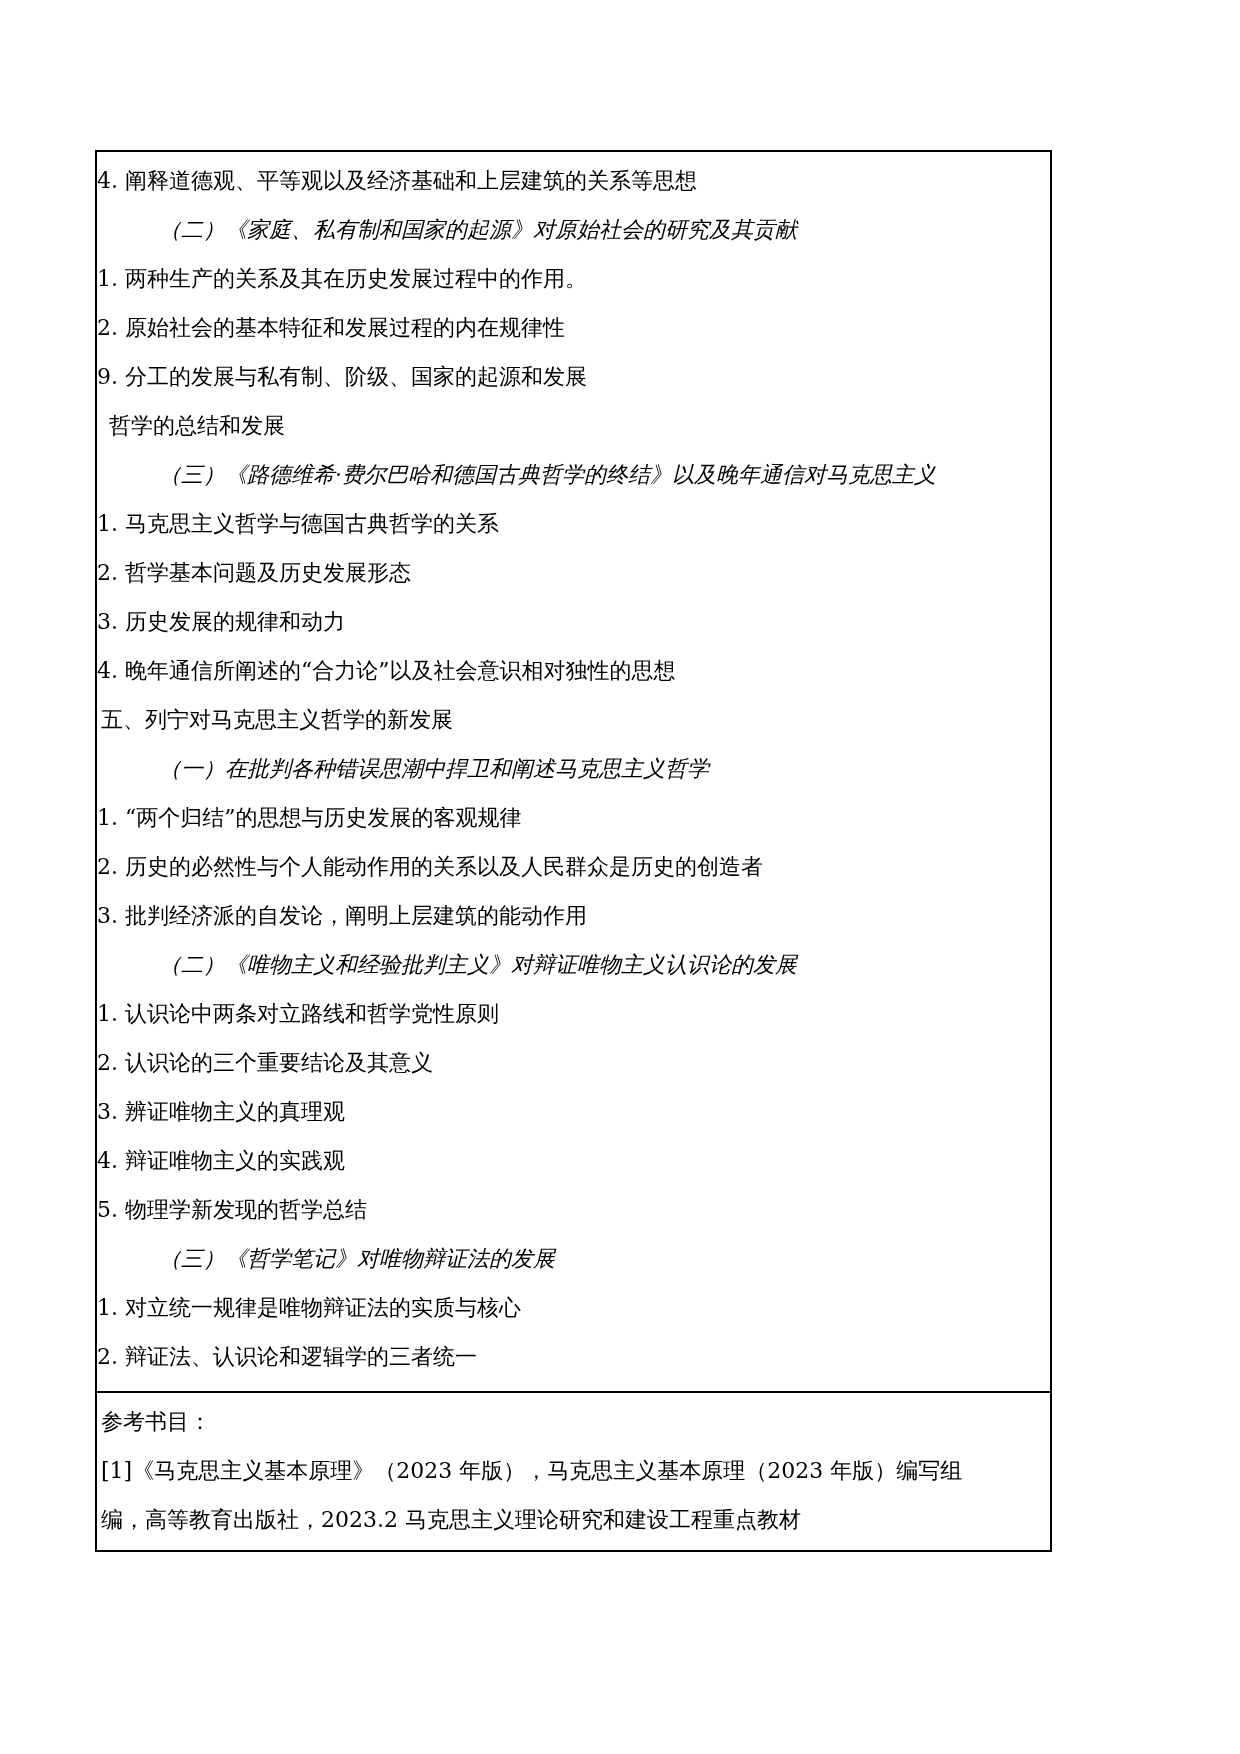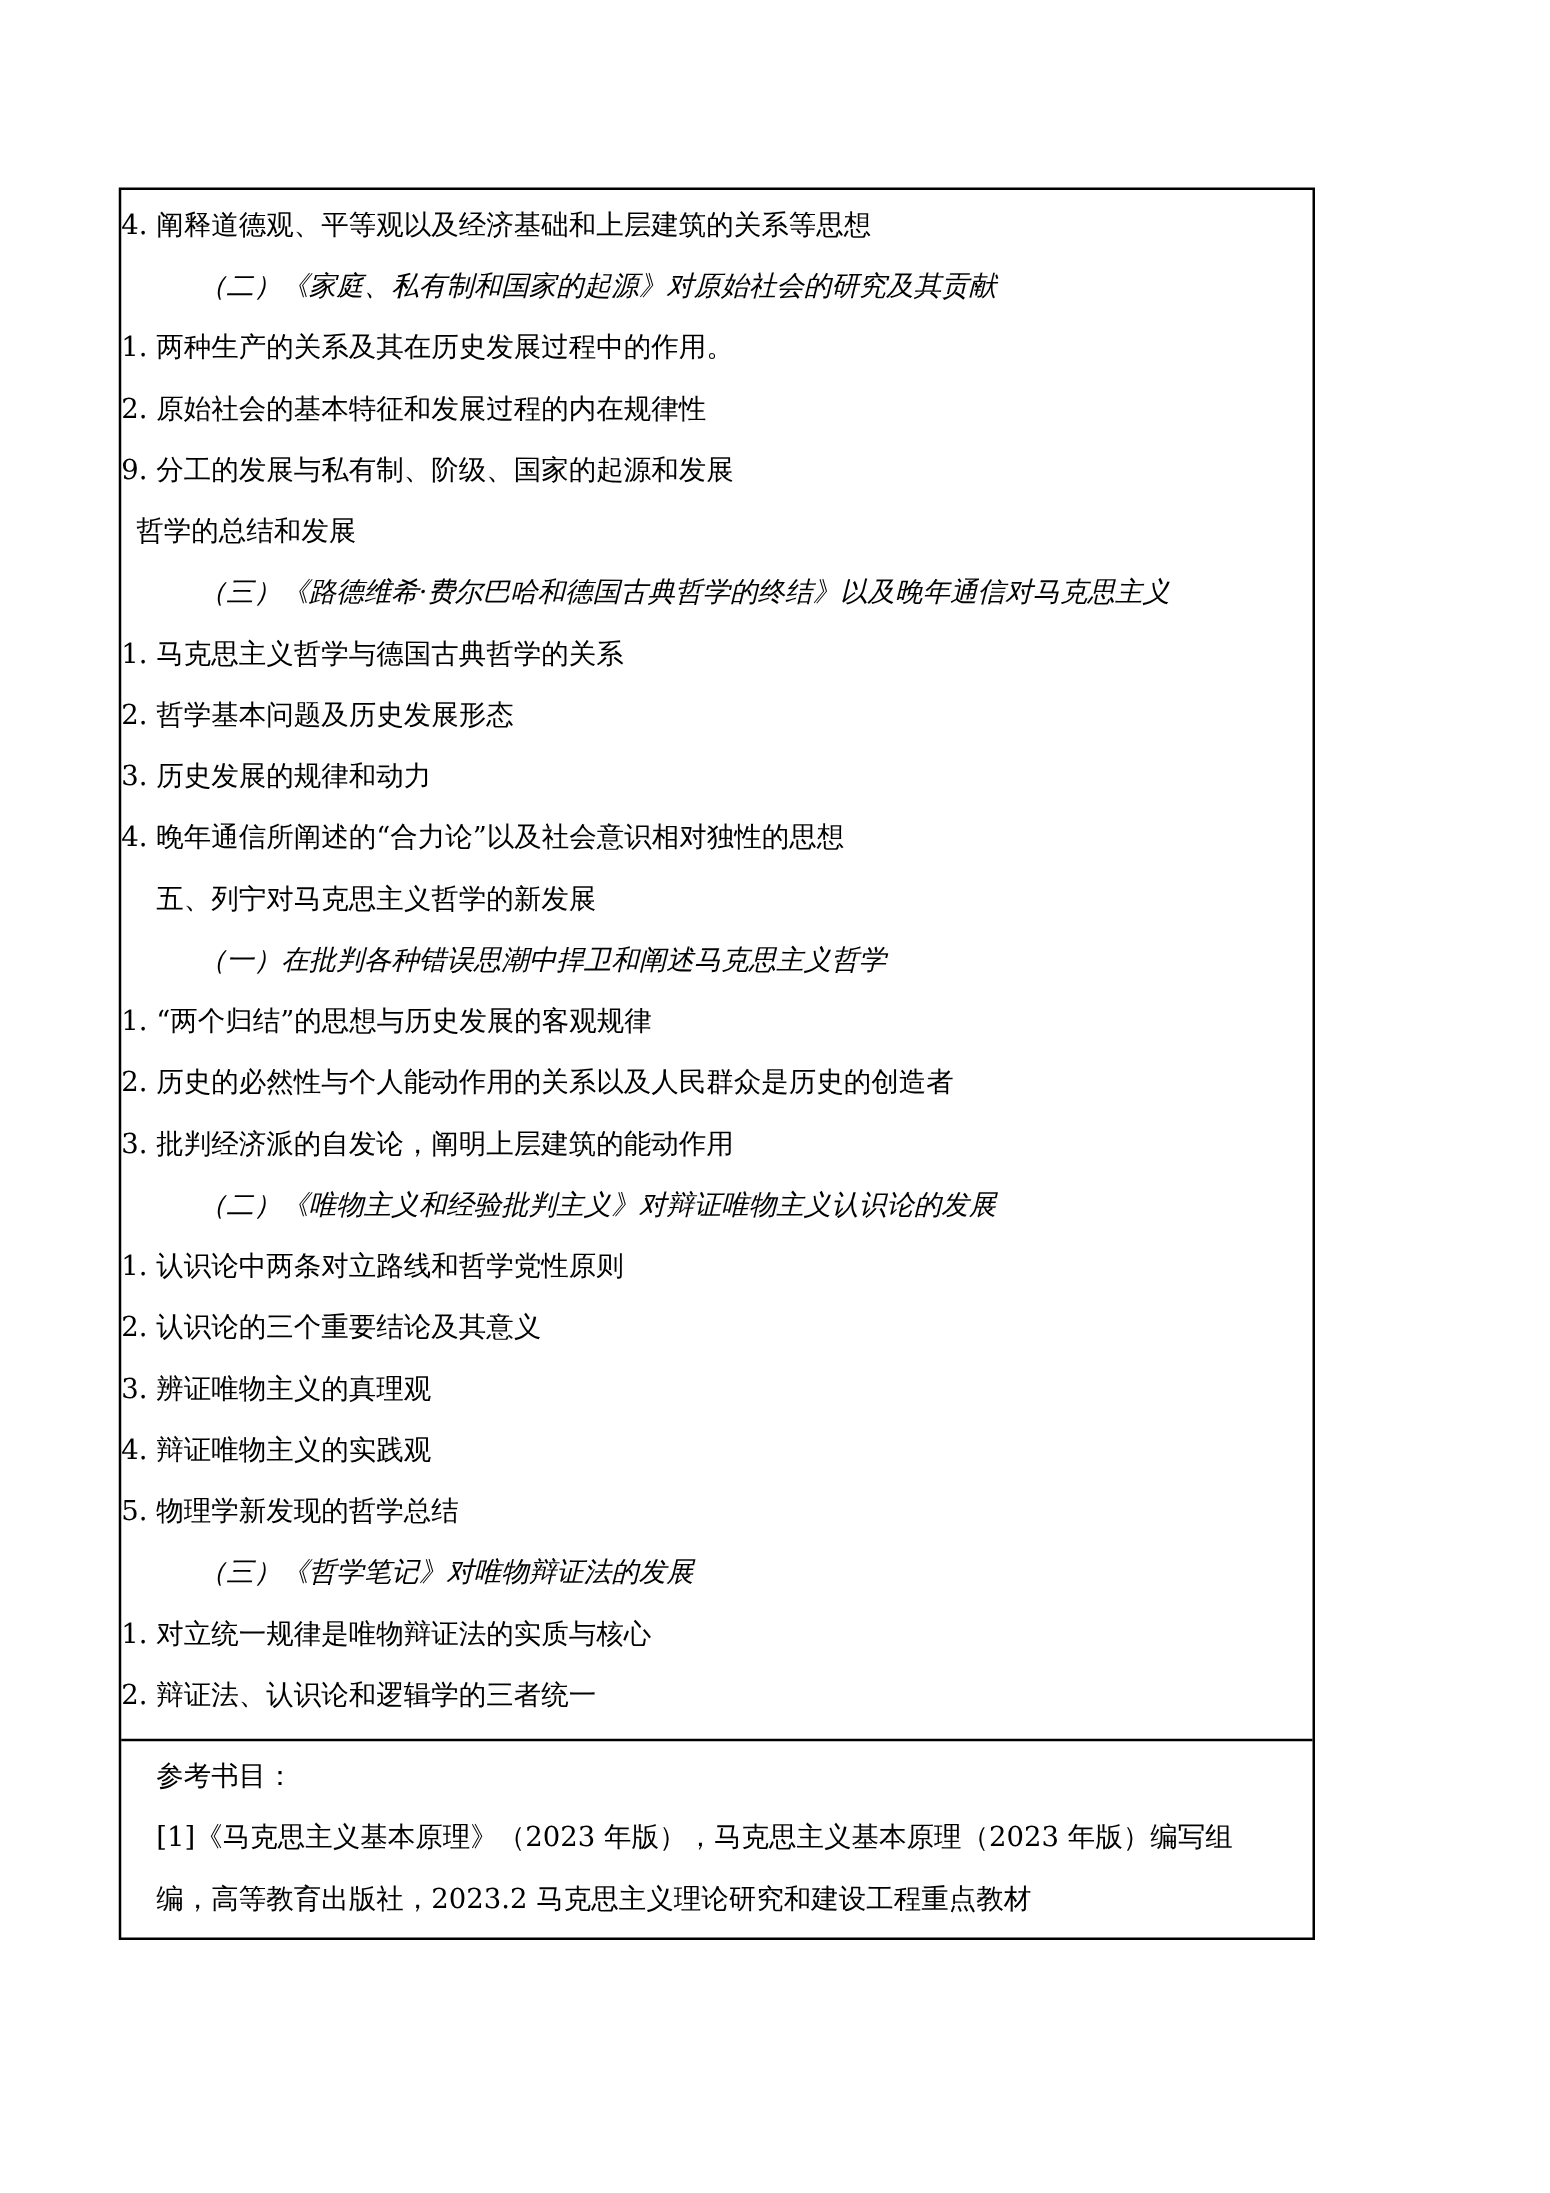--- a/index.html
+++ b/index.html
@@ -6,22 +6,22 @@
     body { width: 1240px; height: 1754px; position: relative; overflow: hidden;
            font-family: "DejaVu Serif", "Liberation Serif", serif; color: #000; }
     .page-table { position: absolute; left: 95px; top: 150px; width: 957px;
                   border: 2px solid #000; box-sizing: border-box; }
     .cell-main { padding: 4px 0 10px 0; border-bottom: 2px solid #000; }
     .cell-refs { padding: 4px 0 6px 0; }
     .line { font-size: 22px; line-height: 49px; height: 49px; white-space: nowrap; }
     .ind-item { }
     .ind-sub { padding-left: 62px; font-style: italic; }
     .ind-cont { padding-left: 12px; }
-    .ind-heading { padding-left: 28px; }
-    .ind-ref { padding-left: 28px; }
+    .ind-heading { padding-left: 4px; }
+    .ind-ref { padding-left: 4px; }
   </style>
 </head>
 <body>
 
 <div class="page-table">
   <div class="cell-main">
     <div class="line ind-item">4. 阐释道德观、平等观以及经济基础和上层建筑的关系等思想</div>
     <div class="line ind-sub">（二）《家庭、私有制和国家的起源》对原始社会的研究及其贡献</div>
     <div class="line ind-item">1. 两种生产的关系及其在历史发展过程中的作用。</div>
     <div class="line ind-item">2. 原始社会的基本特征和发展过程的内在规律性</div>

